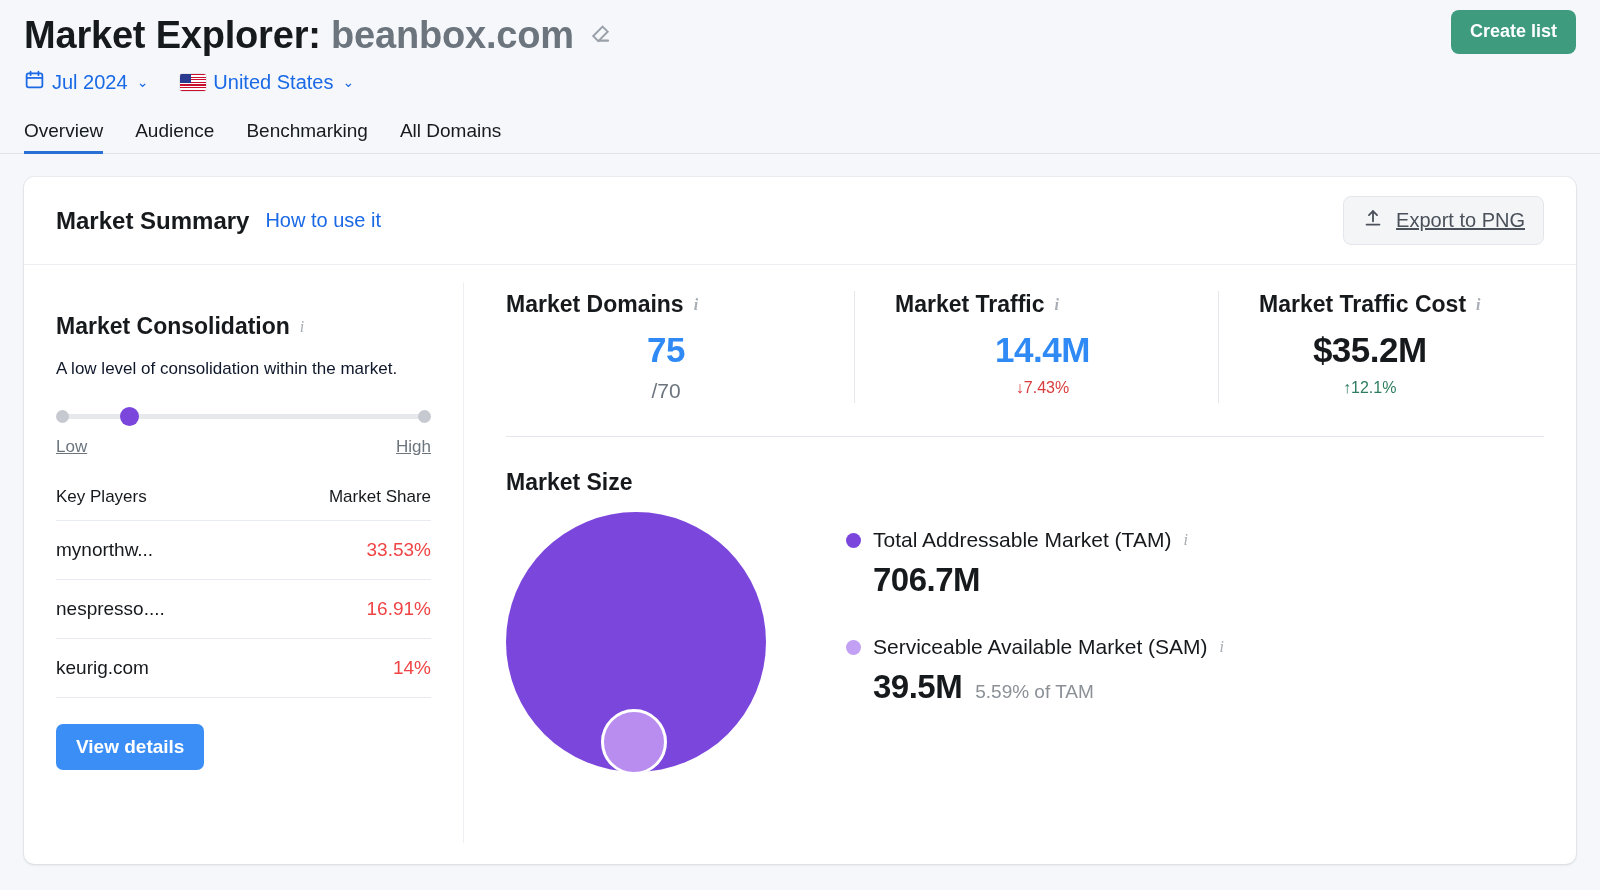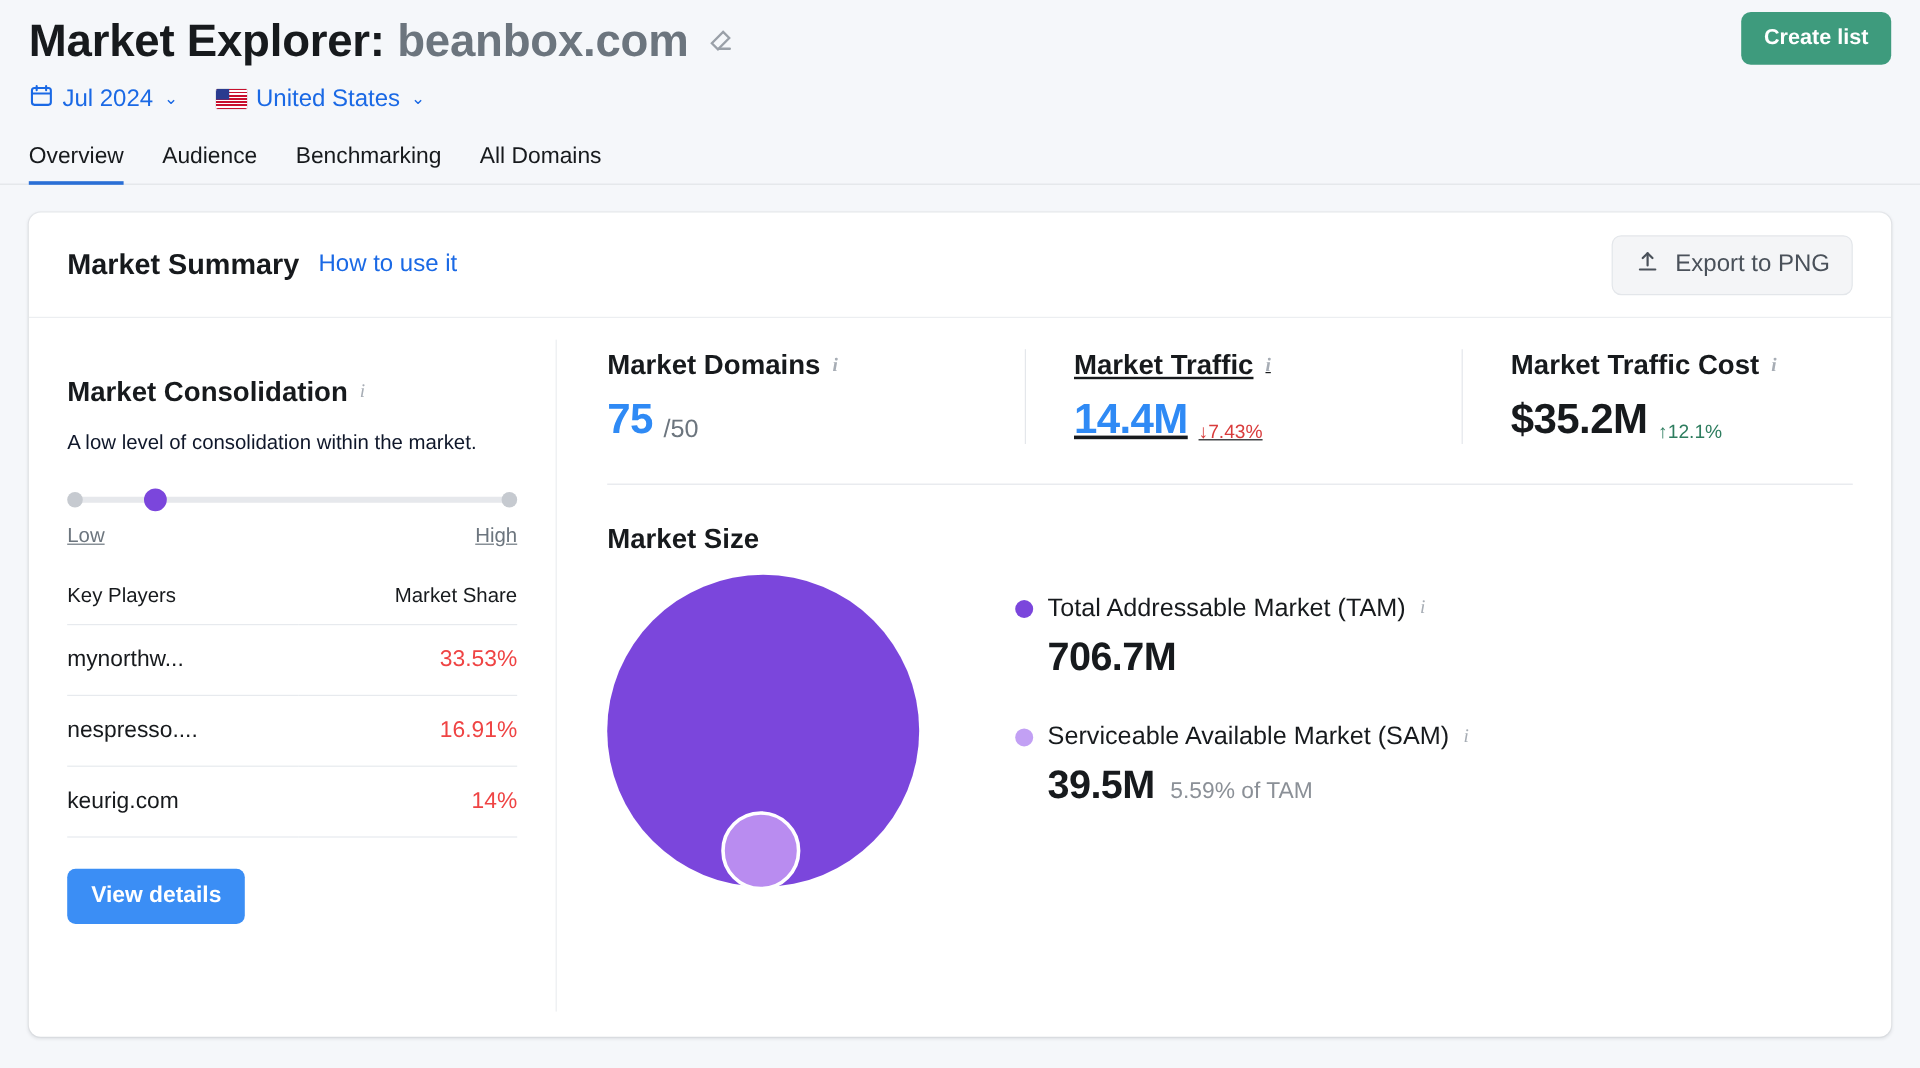--- a/index.html
+++ b/index.html
@@ -164,20 +164,21 @@
     align-items: center;
     gap: 12px;
     background: #f4f5f7;
     border: 1px solid #e3e6ea;
     border-radius: 8px;
     padding: 10px 18px;
     font-size: 20px;
     color: #4a515a;
     cursor: pointer;
     font-family: "Liberation Sans", sans-serif;
+    text-decoration: underline;
   }
 
   .card-body {
     display: flex;
     padding: 0;
     height: 598px;
     box-sizing: border-box;
   }
 
   
@@ -309,35 +310,36 @@
     align-items: stretch;
   }
   .metric {
     padding-right: 28px;
   }
   .metric + .metric {
     border-left: 1px solid #e4e7eb;
     padding-left: 40px;
   }
   .metric.domains { width: 320px; }
-  .metric.traffic { width: 295px; text-decoration: underline; }
+  .metric.traffic { width: 295px; }
   .metric-label {
     display: flex;
     align-items: center;
     gap: 10px;
     font-size: 23px;
     font-weight: 700;
     white-space: nowrap;
   }
   .metric-value {
     margin-top: 12px;
     display: flex;
-    align-items: flex-end;
+    align-items: center;
     gap: 9px;
     white-space: nowrap;
+    flex-direction: column;
   }
   .big-blue {
     font-size: 35px;
     font-weight: 700;
     color: #2f8af5;
     letter-spacing: -0.5px;
   }
   .big-dark {
     font-size: 35px;
     font-weight: 700;
@@ -554,21 +556,21 @@
     <div class="right-col">
 
       <div class="metrics-row">
         <div class="metric domains">
           <div class="metric-label">
             <span>Market Domains</span>
             <span class="info-i">i</span>
           </div>
           <div class="metric-value">
             <span class="big-blue">75</span>
-            <span class="sub-gray">/50</span>
+            <span class="sub-gray">/70</span>
           </div>
         </div>
 
         <div class="metric traffic">
           <div class="metric-label">
             <span>Market Traffic</span>
             <span class="info-i">i</span>
           </div>
           <div class="metric-value">
             <span class="big-blue">14.4M</span>

